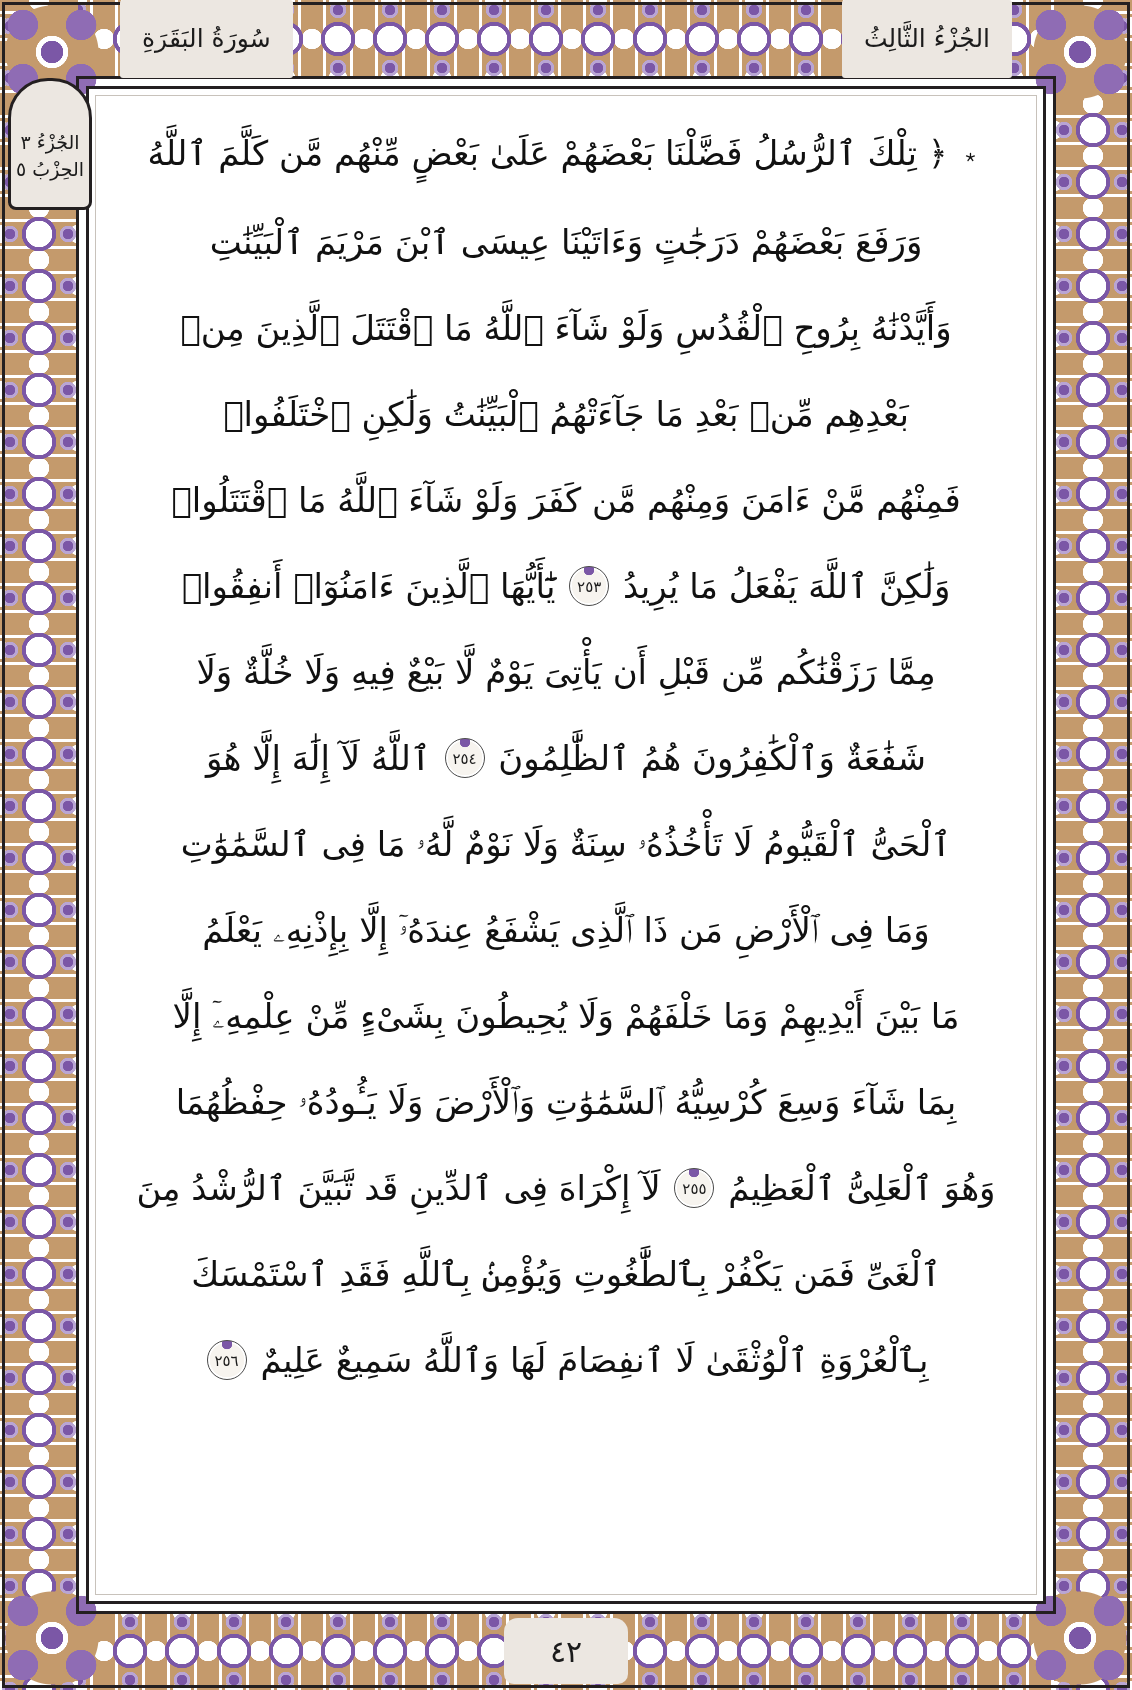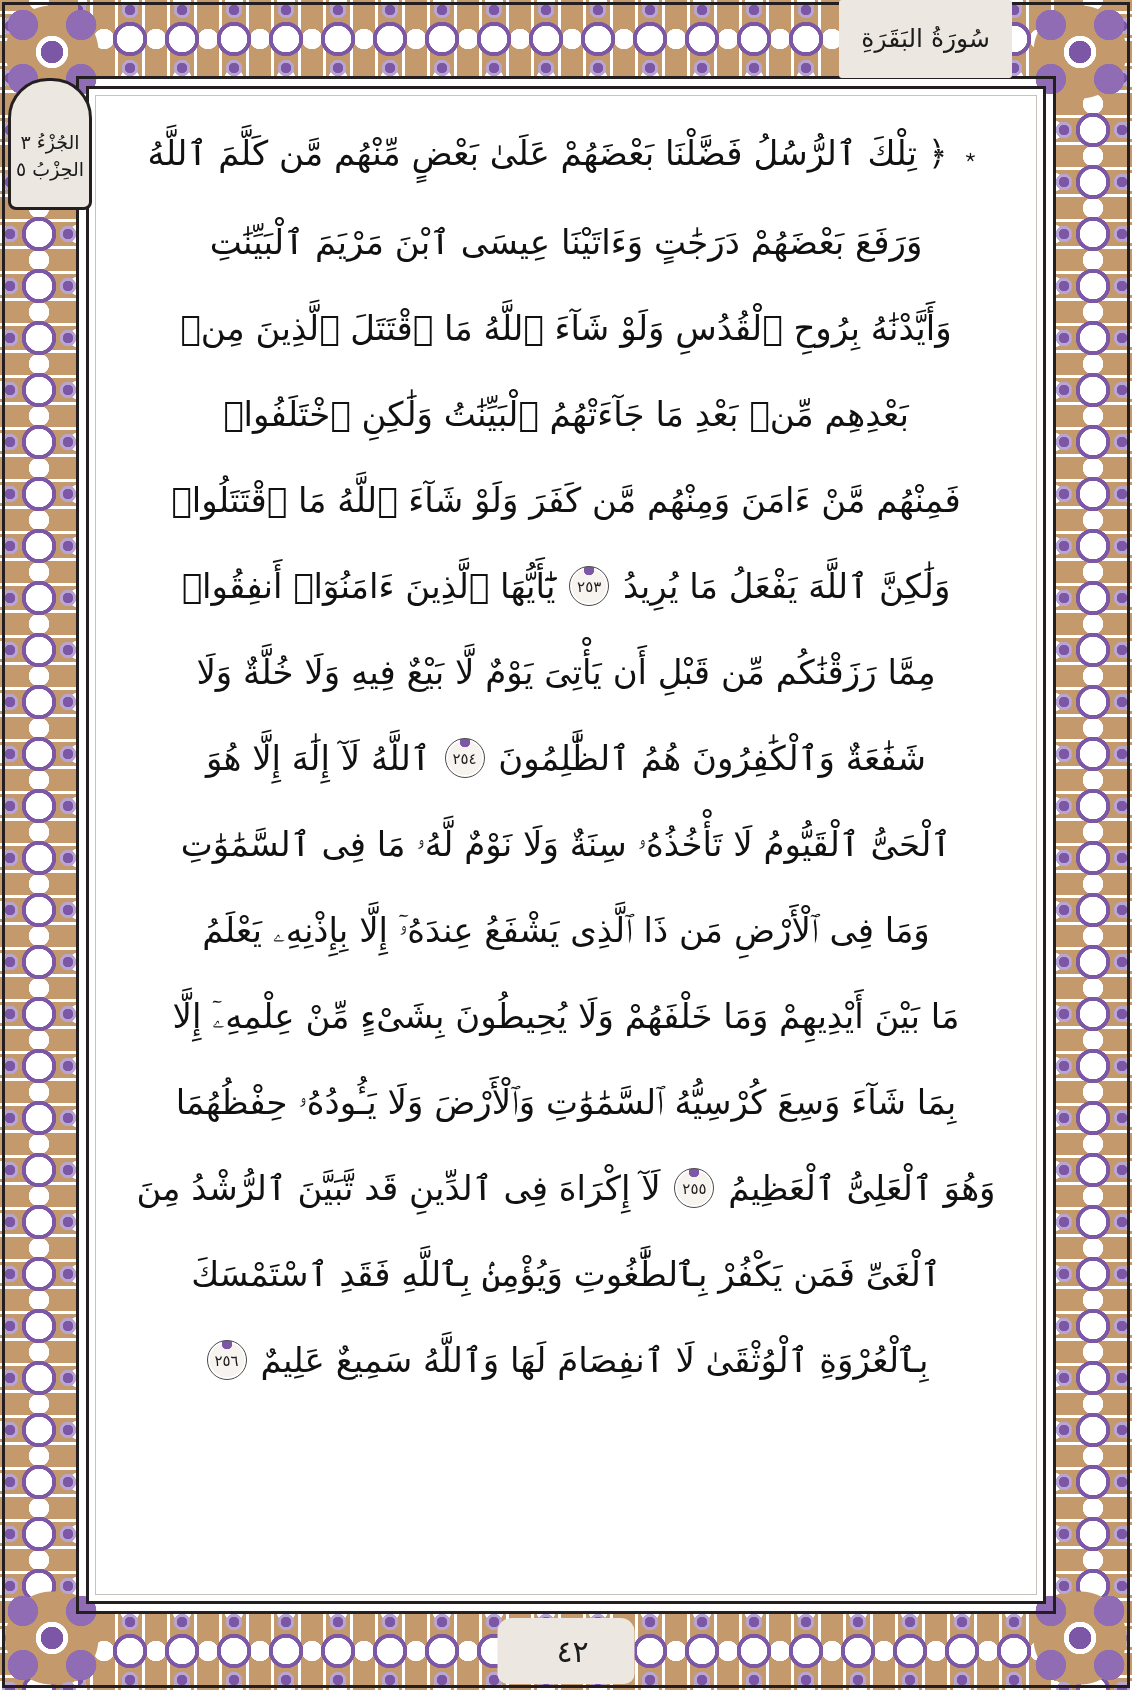--- a/index.html
+++ b/index.html
@@ -147,21 +147,20 @@
     left: 50%;
     transform: translateX(-50%);
     width: 124px;
     height: 66px;
     background: #ece7e1;
     border-radius: 14px 14px 10px 10px;
     display: flex;
     align-items: center;
     justify-content: center;
     z-index: 7;
-    padding-left: 13px;
   }
   .page-number-text {
     font-family: "DejaVu Sans", sans-serif;
     font-size: 30px;
     color: #1b1b1b;
     letter-spacing: 1px;
   }
 
   
   .text-area {
@@ -270,20 +269,23 @@
     <div class="corner corner-br"></div>
 
     <div class="keyline kl-outer-top"></div>
     <div class="keyline kl-outer-bottom"></div>
     <div class="keyline kl-outer-left"></div>
     <div class="keyline kl-outer-right"></div>
   </div>
 
   <div class="header-strip">
     <div class="header-plate">
+      <span class="header-text">الجُزْءُ الثَّالِثُ</span>
+    </div>
+    <div class="header-plate">
       <span class="header-text">سُورَةُ البَقَرَةِ</span>
     </div>
   </div>
 
   <div class="text-area">
     <div class="text-area-inner">
 
       <div class="ayah-line">
         <span class="star-mark">﹡</span>
         <span>﴿ تِلْكَ ٱلرُّسُلُ فَضَّلْنَا بَعْضَهُمْ عَلَىٰ بَعْضٍ مِّنْهُم مَّن كَلَّمَ ٱللَّهُ</span>

